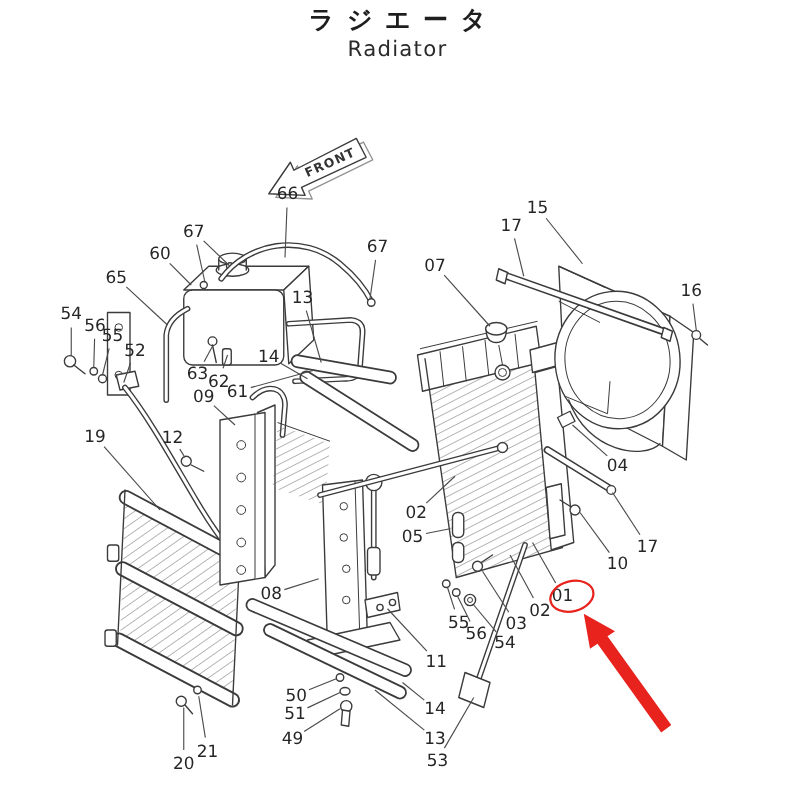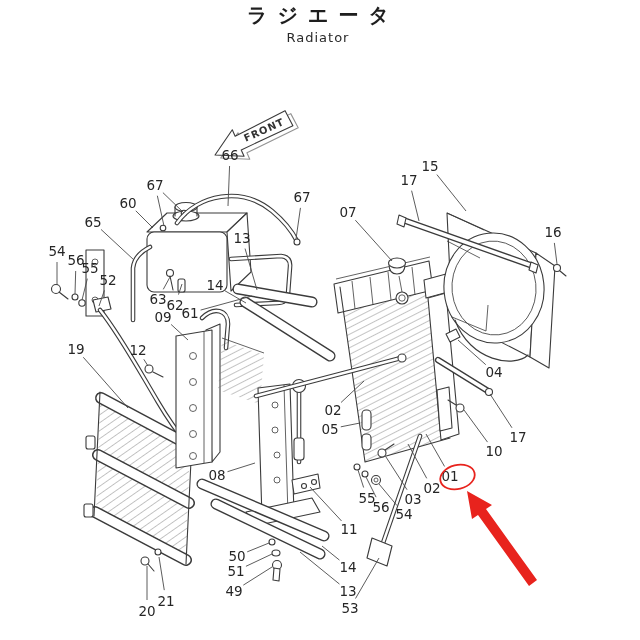--- a/index.html
+++ b/index.html
@@ -1,20 +1,20 @@
 <!DOCTYPE html>
 <html><head>
 <meta charset="utf-8">
 <style>
   html,body{margin:0;padding:0;background:#ffffff;}
   .page{position:relative;width:640px;height:640px;background:#fff;overflow:hidden;
         font-family:"DejaVu Sans",sans-serif;}
   .title{position:absolute;top:2px;left:0;width:636px;text-align:center;color:#1e1e1e;}
   .title-jp{font-size:20px;font-weight:bold;letter-spacing:10px;padding-left:10px;}
-  .title-en{font-size:13px;margin-top:1px;letter-spacing:1px;color:#2a2a2a;}
+  .title-en{font-size:17px;margin-top:1px;letter-spacing:1px;color:#2a2a2a;}
   svg{position:absolute;left:0;top:0;}
   .ln{fill:none;stroke:#3b3b3b;stroke-width:1.1;stroke-linejoin:round;stroke-linecap:round;}
   .lnT{fill:none;stroke:#3b3b3b;stroke-width:0.8;stroke-linejoin:round;}
   .fw{fill:#fff;stroke:#3b3b3b;stroke-width:1.1;stroke-linejoin:round;}
   .tube{fill:none;stroke:#3b3b3b;stroke-width:4.6;stroke-linecap:round;}
   .tubef{fill:none;stroke:#fff;stroke-width:2.4;stroke-linecap:round;}
   .rod{fill:none;stroke:#3b3b3b;stroke-width:6.2;stroke-linecap:round;}
   .rodf{fill:none;stroke:#fff;stroke-width:3.6;stroke-linecap:round;}
   .bar{fill:none;stroke:#3b3b3b;stroke-width:11;stroke-linecap:round;}
   .barf{fill:none;stroke:#fff;stroke-width:8.2;stroke-linecap:round;}

